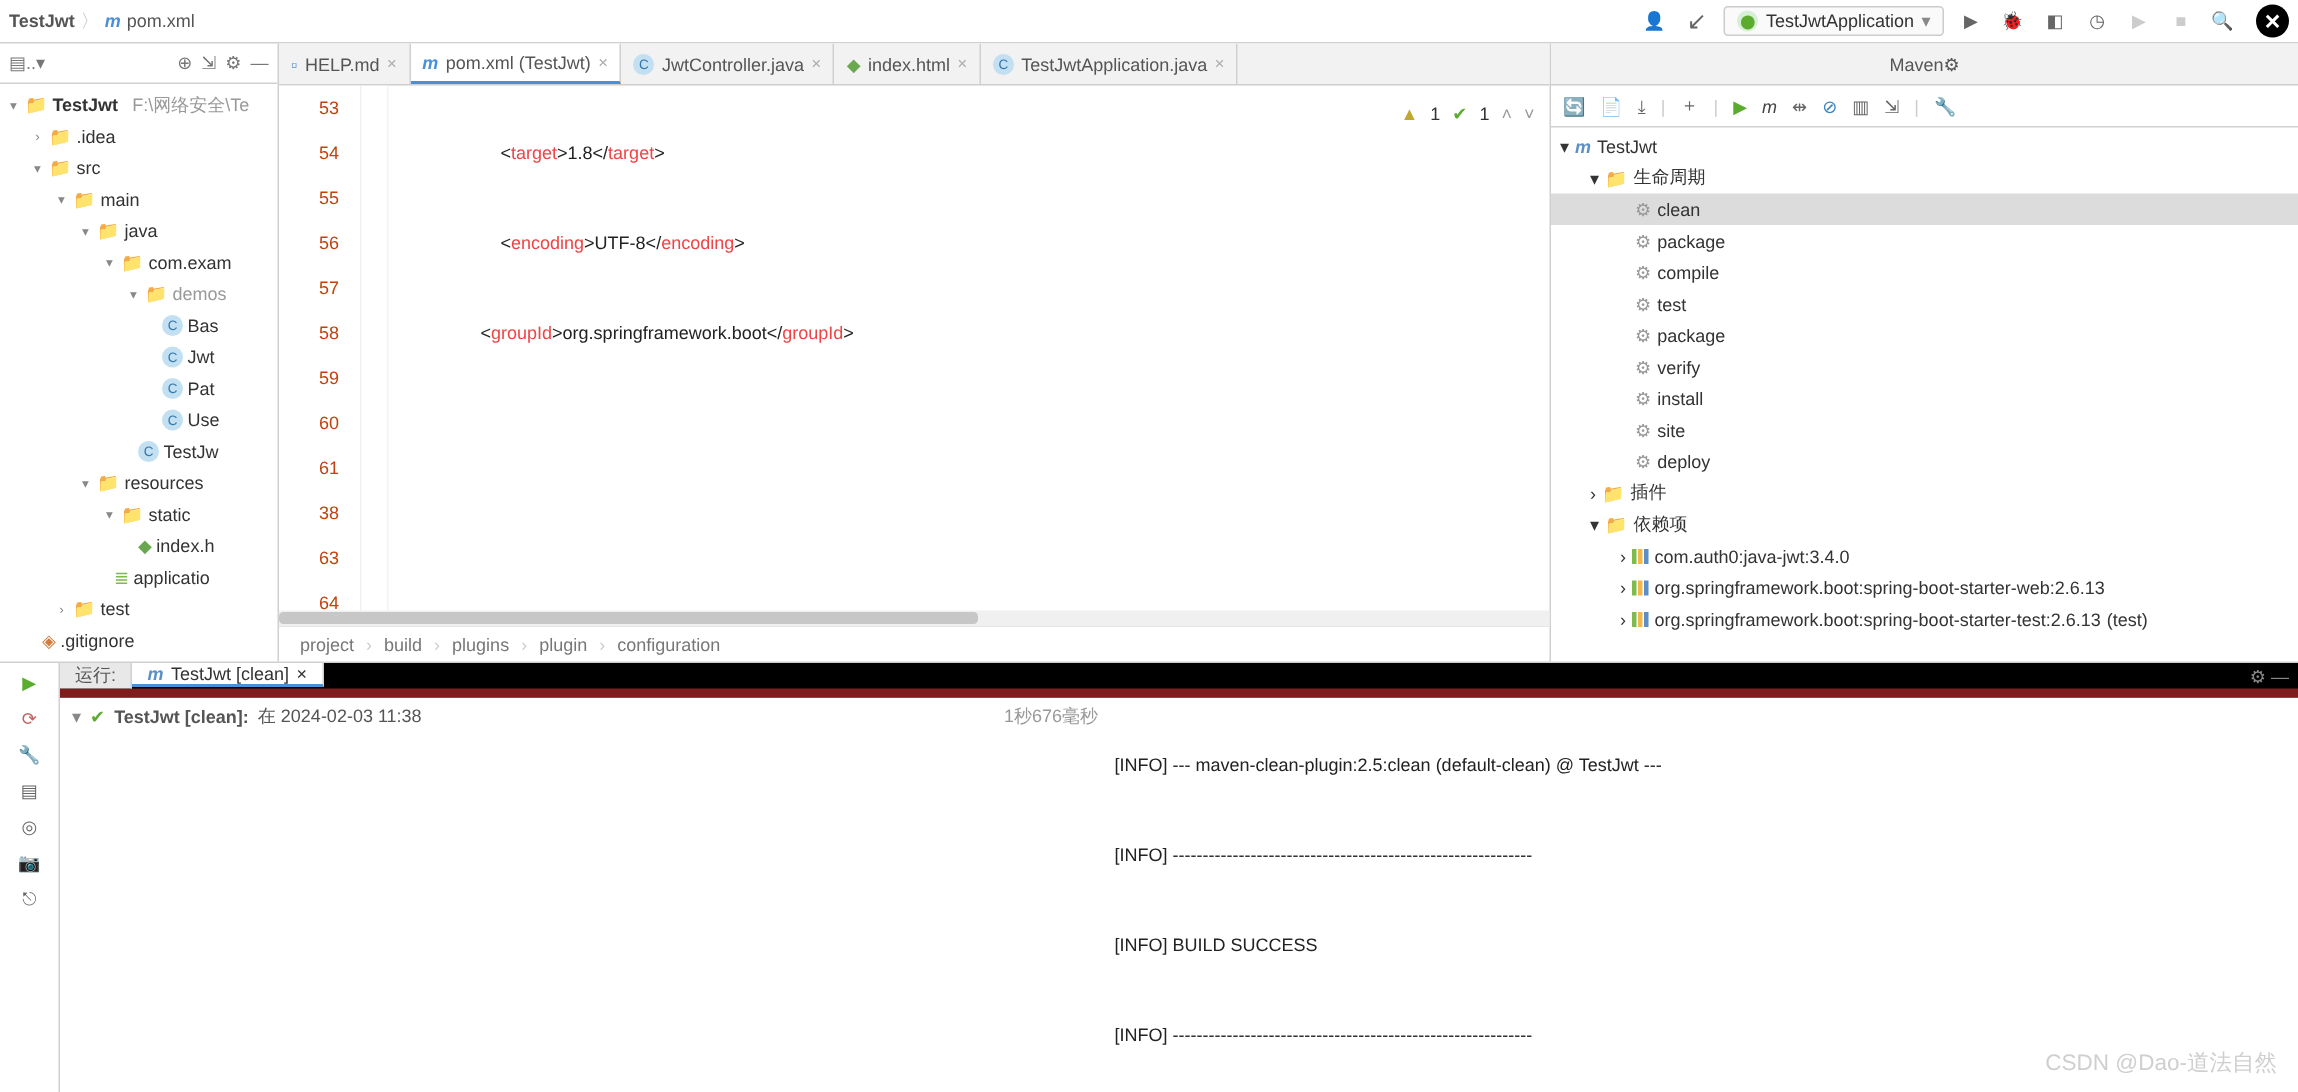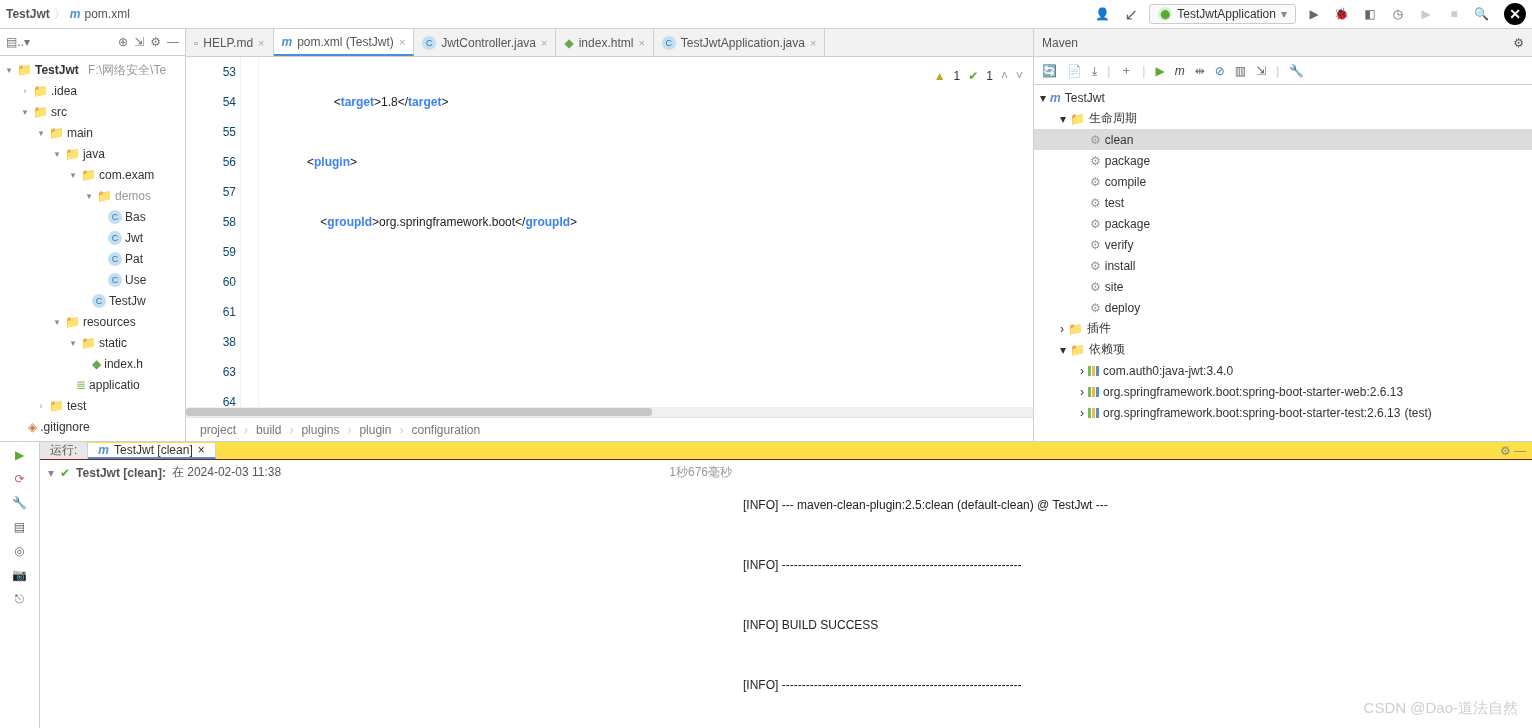--- a/index.html
+++ b/index.html
@@ -29,50 +29,50 @@
 .fold-blue { color:#4a90d9; }
 .java-ic { color:#5b8fc7; }
 .c-ic { background:#c2e0f2; border-radius:50%; width:14px; height:14px; font-size:9px; color:#3577aa; display:inline-flex;align-items:center;justify-content:center;}
 
 .editcol { flex:1; display:flex; flex-direction:column; min-width:0; border-right:1px solid #d0d0d0;}
 .tabs { height:28px; display:flex; align-items:stretch; border-bottom:1px solid #d0d0d0; background:#f2f2f2; overflow:hidden;}
 .tab { display:flex; align-items:center; gap:5px; padding:0 8px; border-right:1px solid #d0d0d0; color:#555; background:#f2f2f2;}
 .tab.active { background:#fff; border-bottom:2px solid #4a90d9;}
 .tab .x { color:#aaa; font-size:11px; }
 .editor { flex:1; display:flex; position:relative; overflow:hidden; font-family:Consolas,"Courier New",monospace; font-size:15px; }
-.gutter { width:55px; text-align:right; color:#0c4a6e; background:#fff; border-right:1px solid #eee; padding-right:4px; line-height:30px;}
+.gutter { width:55px; text-align:right; color:#c2410c; background:#fff; border-right:1px solid #eee; padding-right:14px; line-height:30px;}
 .foldcol { width:18px; background:#fff; border-right:1px solid #f3f3f3;}
 .code { flex:1; white-space:pre; line-height:30px; overflow:hidden; position:relative;}
 .code .ln { padding-left:8px; height:30px;}
 .sel { background:#b0d6f8; }
-.tag { color:#3b82f6;font-weight:bold; }
+.tag { color:#ef4444; }
 .txt { color:#222; }
 .insp { position:absolute; top:4px; right:10px; display:flex; gap:8px; align-items:center; font-family:"Segoe UI"; font-size:12px;}
 .warn { color:#bfa82d;}
 .okc { color:#5bab2f;}
 .crumbs2 { height:24px; border-top:1px solid #e5e5e5; display:flex; align-items:center; gap:8px; padding:0 14px; color:#777;}
 .crumbs2 .sep { color:#ccc;}
 .hscroll { height:10px; background:#f0f0f0; position:relative;}
 .hscroll .thumb{ position:absolute; left:0; width:55%; top:1px; bottom:1px; background:#c7c7c7; border-radius:3px;}
 
 .mavencol { width:498px; display:flex; flex-direction:column; }
-.mvntitle { height:28px; display:flex; align-items:center; justify-content:space-between; padding:0 8px; color:#555; border-bottom:1px solid #d0d0d0; background:#f2f2f2;}
+.mvntitle { height:28px; display:flex; align-items:center; justify-content:center; padding:0 8px; color:#555; border-bottom:1px solid #d0d0d0; background:#f2f2f2;}
 .mvntoolbar { height:28px; border-bottom:1px solid #d0d0d0; display:flex; align-items:center; gap:10px; padding:0 8px; color:#666;}
 .mvntree { flex:1; overflow:hidden; padding:2px 0;}
 .mnode { display:flex; align-items:center; height:21px; gap:4px; white-space:nowrap;}
 .mnode.sel { background:#dcdcdc;}
 .gear { color:#999;}
 .dep-ic { display:inline-flex; gap:1px;}
 .dep-ic span{ width:3px; height:10px;}
 .b1{background:#7fba4f;} .b2{background:#f2b84b;} .b3{background:#5b8fc7;}
 
 .runpanel { border-top:1px solid #d0d0d0; display:flex; height:287px; }
 .runleft { width:40px; border-right:1px solid #d0d0d0; display:flex; flex-direction:column; align-items:center; gap:10px; padding-top:6px; color:#666;}
 .runmid { flex:1; display:flex; flex-direction:column;}
-.runheader { height:24px; border-bottom:1px solid #7f1d1d; display:flex; align-items:flex-end; background:#fde047;}
+.runheader { height:24px; border-bottom:6px solid #7f1d1d; display:flex; align-items:flex-start; background:#000000;}
 .runlabel { background:#e8e8e8; padding:0 10px; display:flex; align-items:center; border-right:1px solid #d0d0d0; color:#555;}
 .runtab { background:#fff; padding:0 10px; display:flex; align-items:center; gap:5px; border-right:1px solid #d0d0d0; border-bottom:2px solid #4a90d9;}
 .runbody { flex:1; display:flex;}
 .taskcol { width:700px; padding:4px 8px; color:#555; position:relative;}
 .taskrow { display:flex; align-items:center; gap:6px;}
 .taskrow .time { margin-left:auto; color:#999;}
 .console { flex:1; font-family:Consolas,"Courier New",monospace; font-size:15px; line-height:30px; white-space:pre; overflow:hidden; color:#222; padding-left:2px; border-left:1px solid transparent;}
 .watermark { position:absolute; right:14px; bottom:10px; color:#cfcfcf; font-size:15px; pointer-events:none;}
 .runsettings { position:absolute; top:2px; right:6px; color:#888;}
 </style>
@@ -238,21 +238,21 @@
           <div>59</div>
           <div>60</div>
           <div>61</div>
           <div>38</div>
           <div>63</div>
           <div>64</div>
       </div>
       <div class="foldcol"></div>
       <div class="code">
 <div class="ln"><span class="txt">                    &lt;</span><span class="tag">target</span><span class="txt">&gt;1.8&lt;/</span><span class="tag">target</span><span class="txt">&gt;</span></div>
-<div class="ln"><span class="txt">            &lt;</span><span class="tag">plugin</span><span class="txt">&gt;</span></div>
+<div class="ln"><span class="txt">                    &lt;</span><span class="tag">encoding</span><span class="txt">&gt;UTF-8&lt;/</span><span class="tag">encoding</span><span class="txt">&gt;</span></div>
 <div class="ln"><span class="txt">                &lt;</span><span class="tag">groupId</span><span class="txt">&gt;org.springframework.boot&lt;/</span><span class="tag">groupId</span><span class="txt">&gt;</span></div>
 
 
 
 
 
 
         <div class="insp">
           <span class="warn">▲</span><span>1</span>
           <span class="okc">✔</span><span>1</span>

